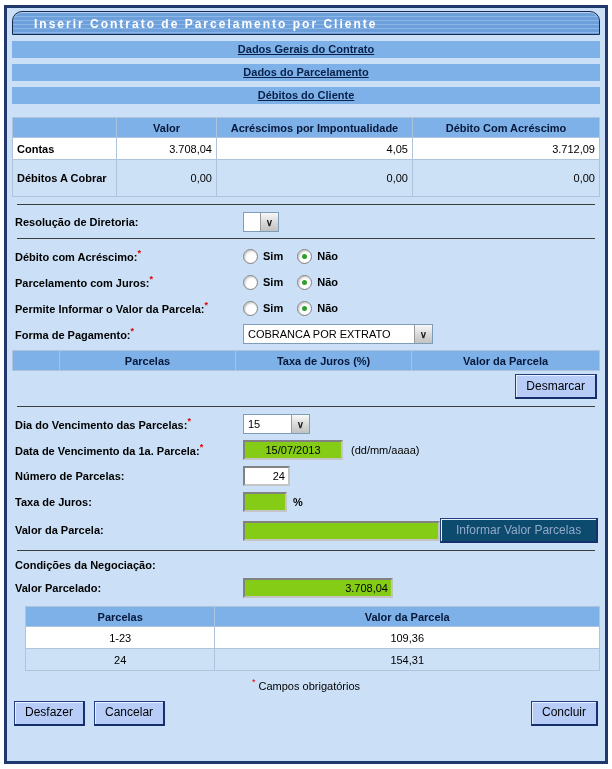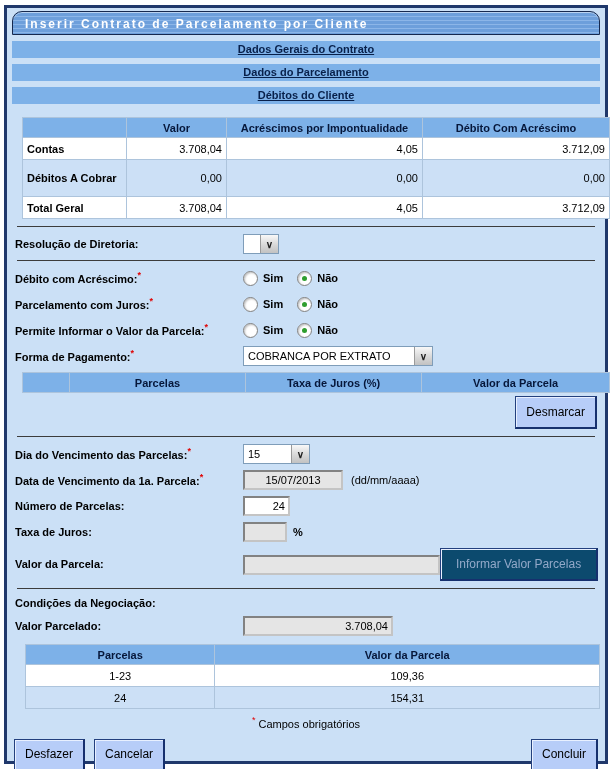--- a/index.html
+++ b/index.html
@@ -9,62 +9,62 @@
   }
   .panel{
     position:absolute;left:4px;top:5px;width:604px;height:759px;box-sizing:border-box;
     border:3px solid #20386b;background:#cbe0f6;padding:0 5px;
   }
   
   .title-bar{
     margin-top:3px;height:24px;line-height:24px;box-sizing:border-box;
     border:1px solid #16294f;border-radius:10px 10px 0 0;
     background:repeating-linear-gradient(to bottom,#8cb6e8 0px,#8cb6e8 1px,#6d9fdb 1px,#6d9fdb 4px);
-    color:#ffffff;font-size:12px;font-weight:bold;letter-spacing:2px;padding-left:12px;
+    color:#ffffff;font-size:12px;font-weight:bold;letter-spacing:2px;padding-left:21px;
     box-shadow:inset 0 1px 0 rgba(255,255,255,.4);
   }
   .nav-bar{
     height:17px;line-height:17px;margin-top:6px;background:#7db1e8;text-align:center;
   }
   .nav-bar a{color:#08204a;font-weight:bold;text-decoration:underline;cursor:pointer;}
   
-  table.grid{width:100%;border-collapse:collapse;font-size:11px;border:1px solid #93aac2;margin-left:10px;}
+  table.grid{width:100%;border-collapse:collapse;font-size:11px;border:1px solid #93aac2;}
   table.grid th{background:#7db1e8;font-weight:bold;height:19px;border:1px solid #adc4dc;padding:0 3px;color:#06173a;}
   table.grid td{border:1px solid #adc4dc;background:#fff;height:19px;padding:1px 4px;}
   table.grid td.alt{background:#cce0f6;}
   td.lbl{font-weight:bold;}
   td.num{text-align:right;}
   td.ctr{text-align:center;}
   .debts{margin-top:13px;}
   .sep{border:none;border-top:1px solid #3c3c3c;margin:7px 5px;height:0;}
   
   .frow{display:flex;align-items:center;margin:6px 2px 6px 3px;min-height:20px;}
   .flabel{width:228px;font-weight:bold;font-size:11px;line-height:13px;flex-shrink:0;}
   .req{color:#e00000;font-size:9px;vertical-align:super;line-height:9px;}
   
   .tin{
     box-sizing:border-box;height:20px;font-family:"Liberation Sans",sans-serif;font-size:11px;
     border:2px solid;border-color:#828282 #c4c4c4 #c4c4c4 #828282;background:#fff;padding:0 3px;color:#000;
   }
-  .tin.gray{background:#e5e5e5;}
+  .tin.gray{background:#84cc16;}
   .tin.ctr{text-align:center;}
   .tin.right{text-align:right;}
   .xp-select{display:inline-flex;height:20px;box-sizing:border-box;border:1px solid #7f9db9;background:#fff;align-items:stretch;}
   .xp-select .val{padding:3px 4px 16px 4px;font-size:11px;white-space:nowrap;}
   .xp-select .arrow{
     width:17px;display:flex;align-items:center;justify-content:center;
     background:linear-gradient(#f8f8f8,#d8d8d8 55%,#c2c2c2);border-left:1px solid #9a9a9a;
     color:#222;font-size:10px;font-weight:bold;cursor:pointer;
   }
   .radio{width:13px;height:13px;border-radius:50%;background:#fff;border:1px solid #808080;
     box-shadow:inset 1px 1px 2px rgba(0,0,0,.25);display:inline-block;position:relative;cursor:pointer;flex-shrink:0;}
   .radio.checked::after{content:"";position:absolute;left:4px;top:4px;width:5px;height:5px;border-radius:50%;background:#2f9e2f;}
   .rlabel{font-weight:bold;margin:0 14px 0 5px;}
   .btn3d{
-    display:inline-block;box-sizing:border-box;height:33px;line-height:17px;padding:0 10px;
+    display:inline-block;box-sizing:border-box;height:25px;line-height:17px;padding:0 10px;
     background:#b7cdf8;border:1px solid #23407e;border-right:2px solid #16306e;border-bottom:2px solid #16306e;
     box-shadow:inset 1px 1px 0 #e8f0ff;font-family:"Liberation Sans",sans-serif;font-size:12px;color:#000;
     text-align:center;cursor:pointer;
   }
   .btn3d.disabled{background:#0c4a6e;color:#93a9c9;cursor:default;}
   
   .parcels-head{margin-top:6px;}
   .parcels-head th{height:19px;}
   .desmarcar-row{display:flex;justify-content:flex-end;margin:3px 3px 0 0;}
   .result-table table, table.result{width:575px;}
@@ -112,26 +112,20 @@
       <td class="num">3.708,04</td>
       <td class="num">4,05</td>
       <td class="num">3.712,09</td>
     </tr>
     <tr>
       <td class="lbl alt" style="height:34px;">Débitos A Cobrar</td>
       <td class="num alt">0,00</td>
       <td class="num alt">0,00</td>
       <td class="num alt">0,00</td>
     </tr>
-    <tr>
-      <td class="lbl">Total Geral</td>
-      <td class="num">3.708,04</td>
-      <td class="num">4,05</td>
-      <td class="num">3.712,09</td>
-    </tr>
   </tbody>
     </table>
 
   <hr class="sep">
 
   <div class="frow">
     <span class="flabel"><span>Resolução de Diretoria:</span></span>
     <span class="xp-select" style="width:36px">
       <span class="val" style="flex:1"></span>
       <span class="arrow">∨</span>

